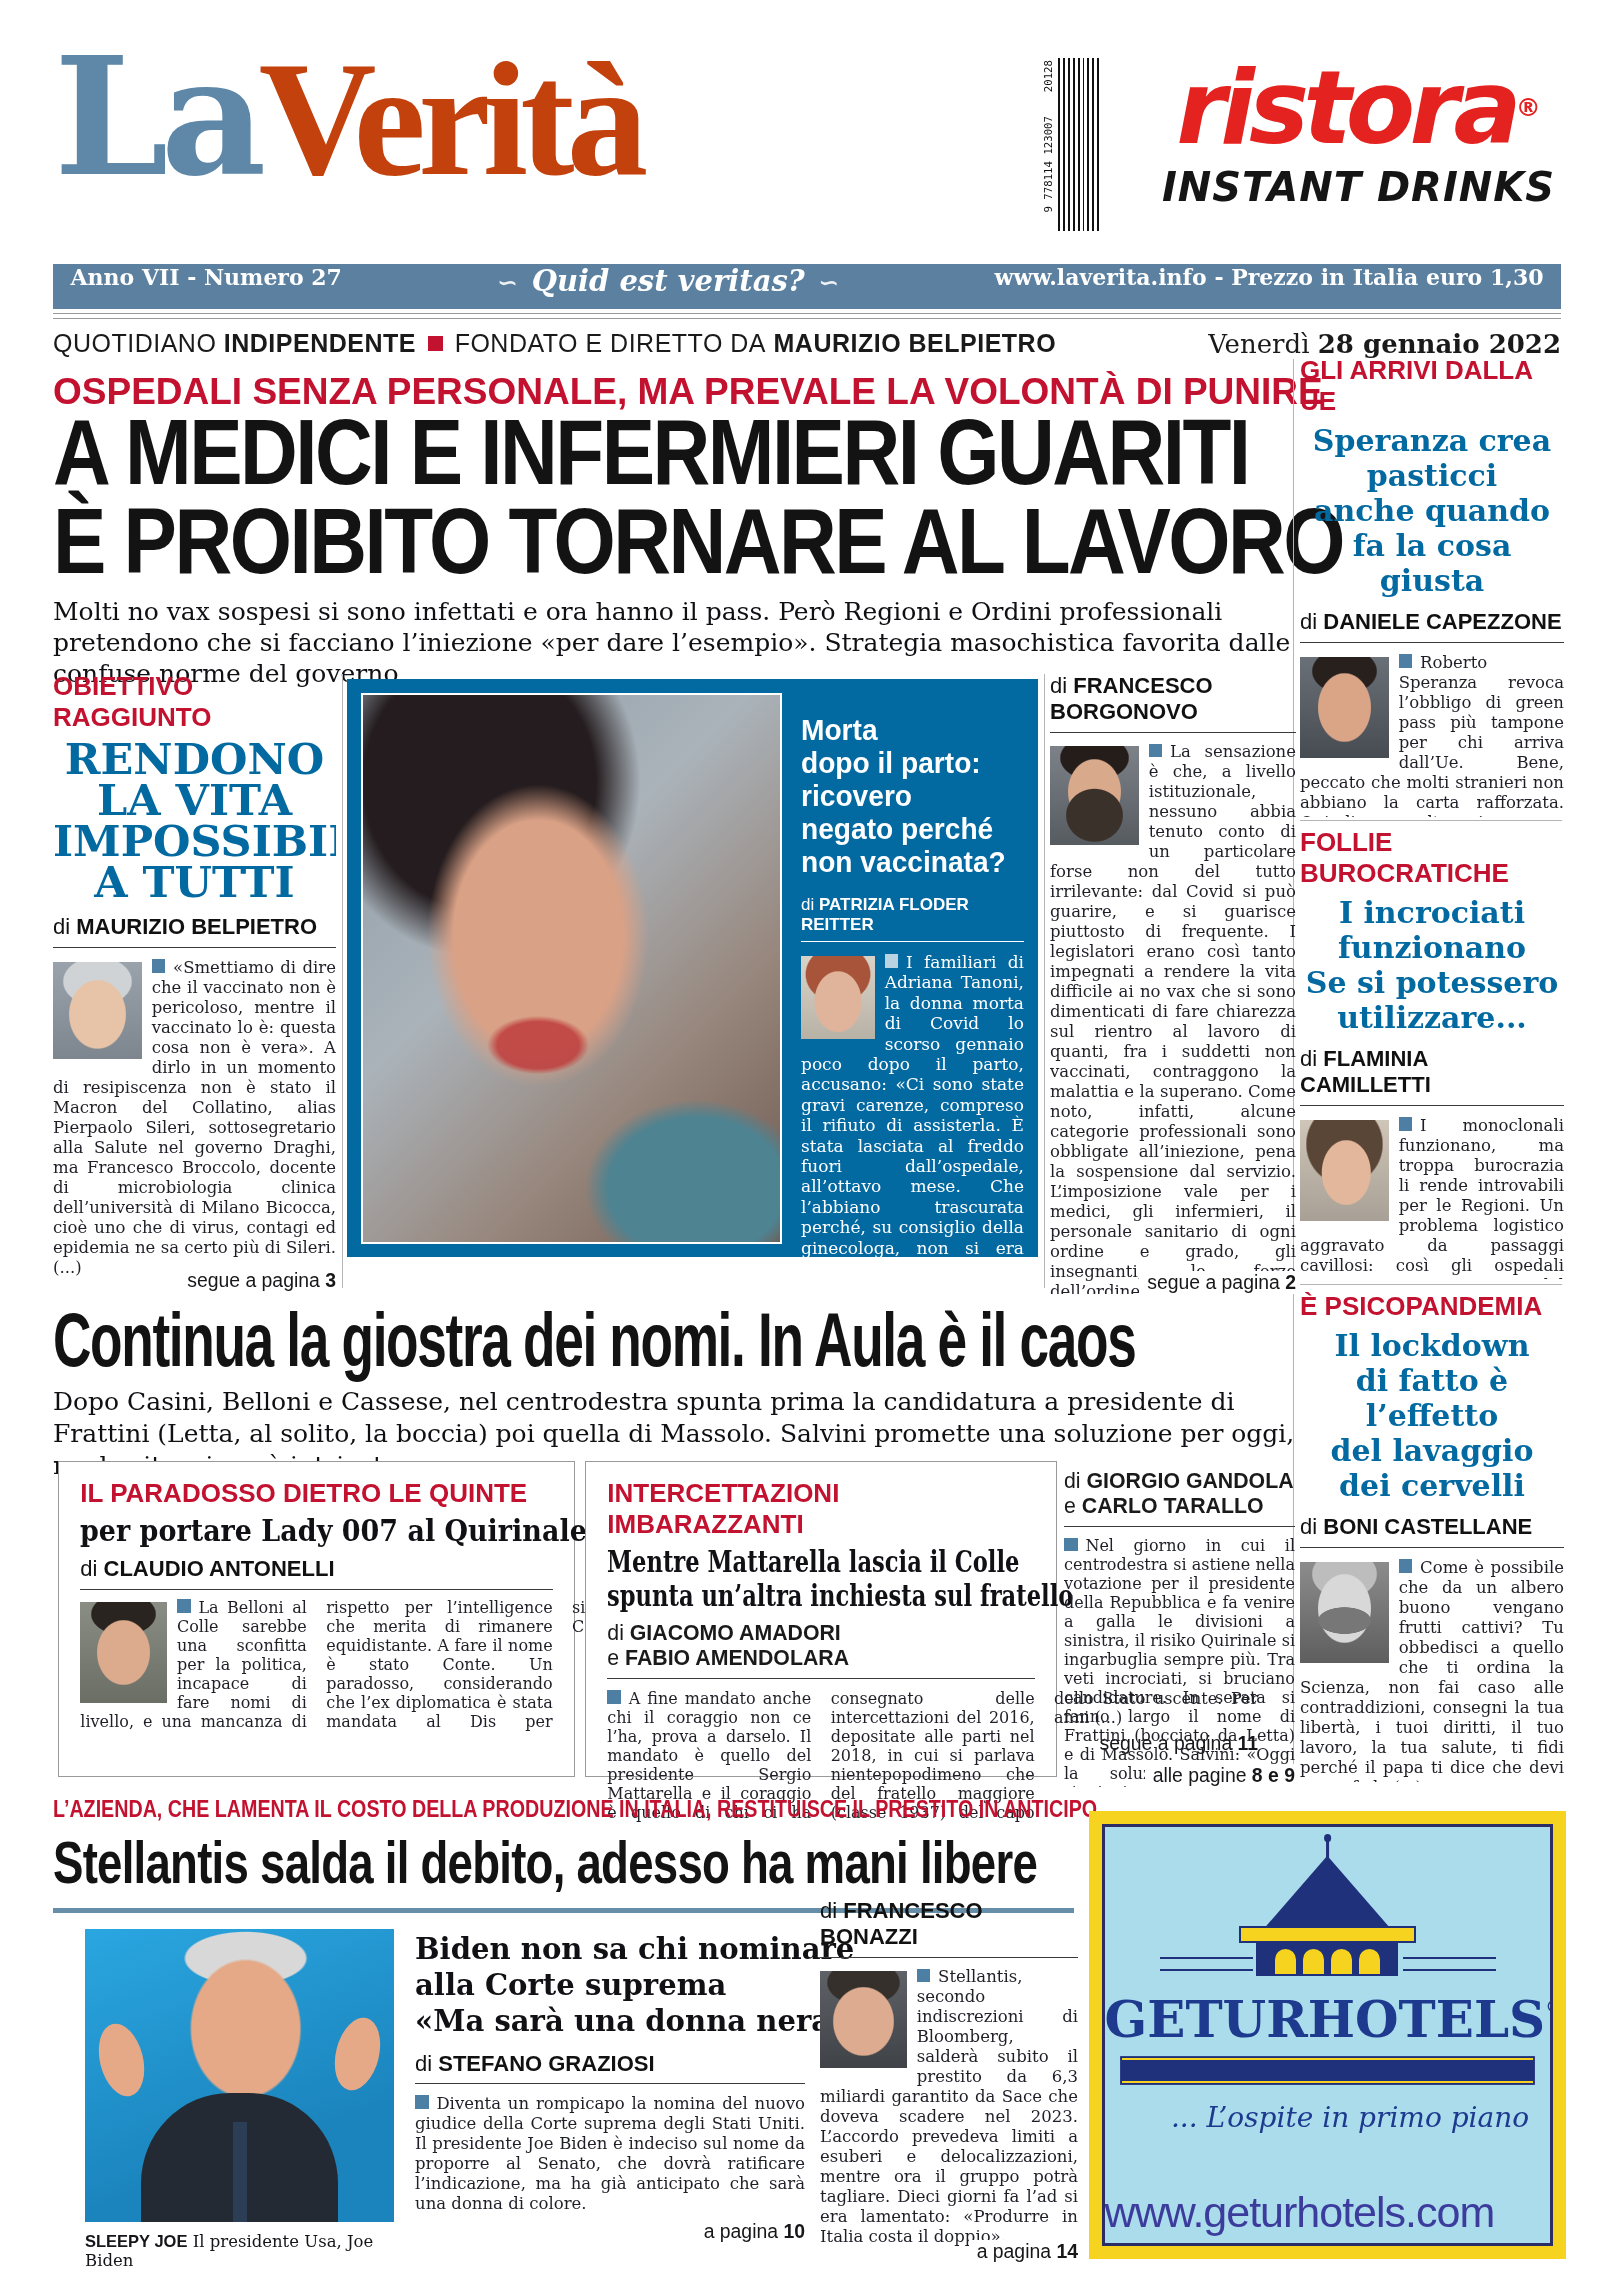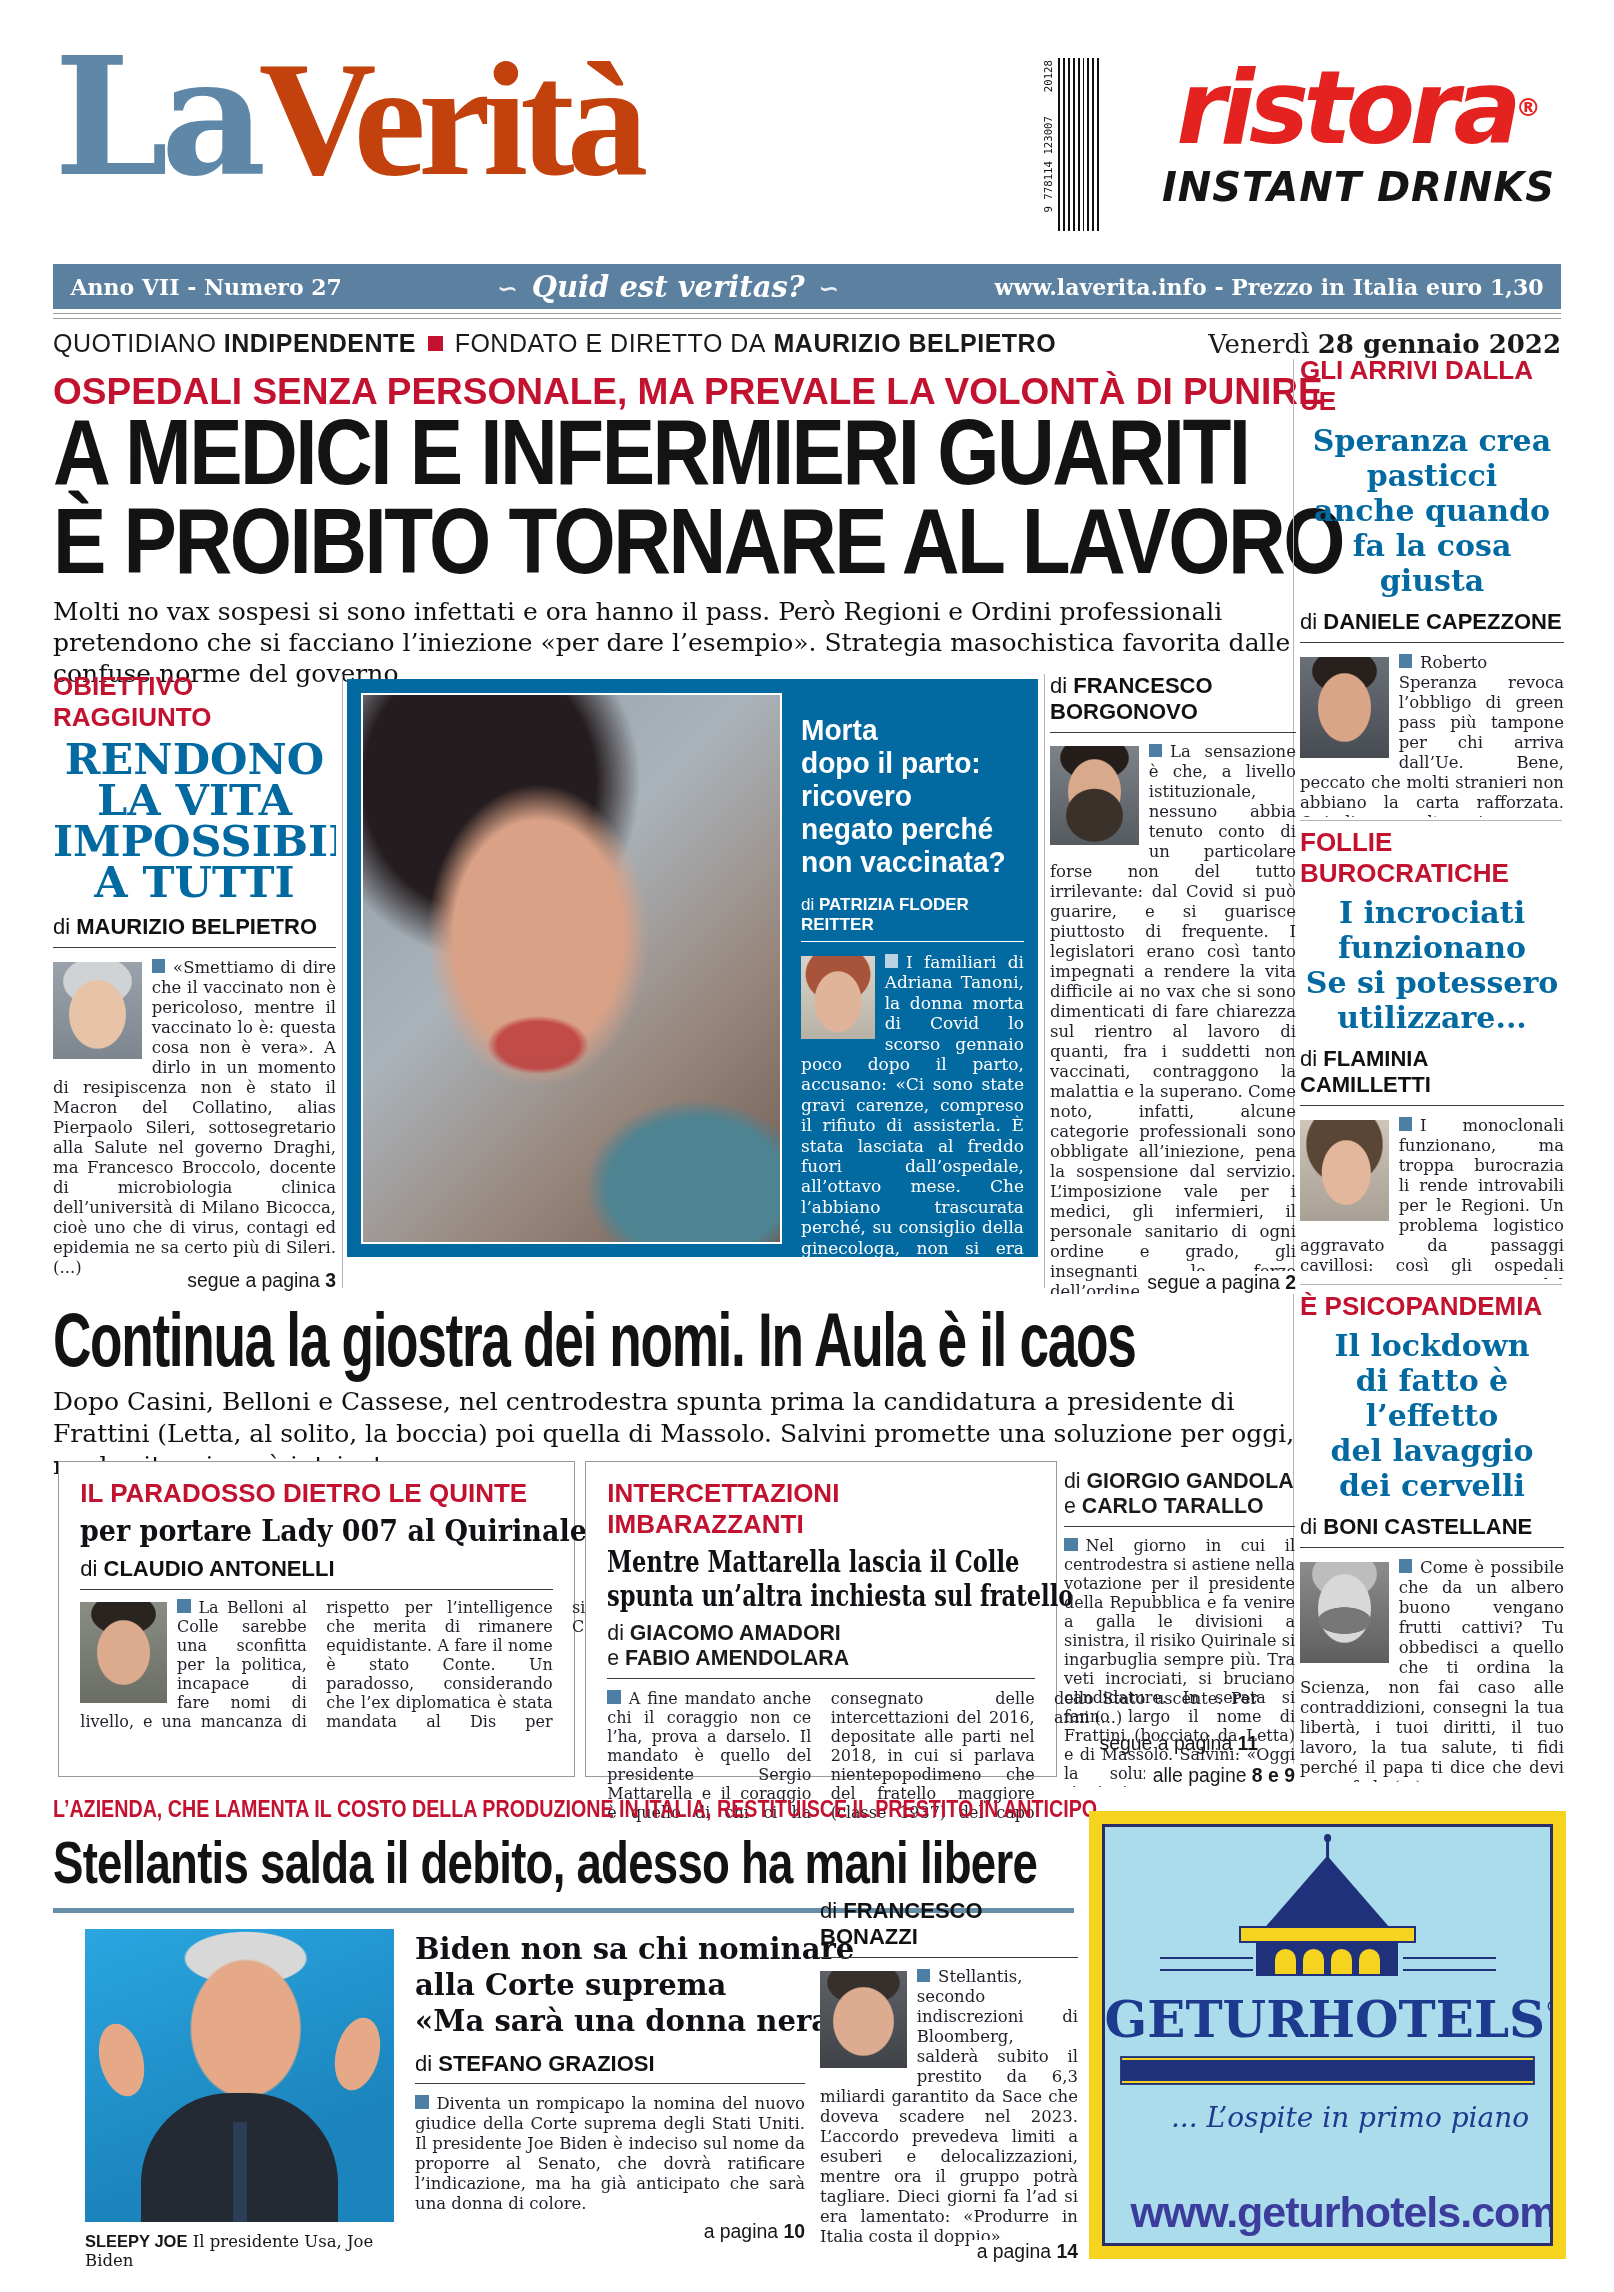--- a/index.html
+++ b/index.html
@@ -20,21 +20,21 @@
           writing-mode:vertical-rl;transform:rotate(180deg);left:-1.9px;}
   .bc-top{top:1.9px;} .bc-bot{top:58px;}
   .ristora{left:1153px;top:50px;width:411px;text-align:center;}
   .ri-brand{font-family:"DejaVu Sans",sans-serif;font-weight:800;font-style:italic;
             font-size:101px;line-height:115px;color:#e42320;letter-spacing:-5.8px;}
   .ri-reg{font-size:25px;vertical-align:27px;letter-spacing:0;}
   .ri-sub{font-family:"DejaVu Sans",sans-serif;font-weight:800;font-style:italic;
           font-size:40px;color:#151515;letter-spacing:1px;margin-top:-1.9px;}
 
   .band{left:53px;top:264px;width:1508px;height:45px;background:#5b80a0;color:#fff;
-        display:flex;align-items:center;padding:0 17.5px;box-sizing:border-box;}
+        display:flex;padding:0 17.5px;box-sizing:border-box;}
   .band .bl{font-family:"DejaVu Serif",serif;font-weight:700;font-size:22px;}
   .band .bc{flex:1;text-align:center;font-family:"DejaVu Serif",serif;font-style:italic;
             font-weight:700;font-size:29px;}
   .band .orn{font-style:normal;font-size:25px;margin:0 13.6px;opacity:.9;}
   .band .br{font-family:"DejaVu Serif",serif;font-weight:700;font-size:22px;}
   .hair2{left:53px;top:313px;width:1508px;height:3.9px;border-top:1px solid #9a9a9a;border-bottom:1px solid #9a9a9a;}
   .subband{left:53px;top:327px;width:1508px;height:33px;display:flex;justify-content:space-between;align-items:center;}
   .sb-left{font-size:25px;letter-spacing:0.5px;display:flex;align-items:center;}
   .sb-left .b{font-weight:800;}
   .redsq{display:inline-block;width:15.5px;height:15.5px;background:#c31230;margin:0 11.6px;}
@@ -188,22 +188,22 @@
   .t-ln{position:absolute;top:109px;width:93px;height:9.7px;
         border-top:2.9px solid #20317c;border-bottom:2.9px solid #20317c;}
   .t-ln.l{left:-95px;} .t-ln.r{right:-95px;}
   .ad-brand{position:absolute;left:0;top:163px;width:100%;text-align:center;
             font-family:"DejaVu Serif",serif;font-weight:700;font-size:50px;color:#1d3a8f;letter-spacing:0;}
   .ad-brand .reg{font-size:17.5px;vertical-align:25px;}
   .ad-bar{position:absolute;left:17.5px;top:231px;width:calc(100% - 35px);height:21.3px;background:#20317c;
           border-top:2.9px solid #f6d31f;border-bottom:2.9px solid #f6d31f;box-shadow:0 0 0 1.9px #20317c;}
   .ad-tag{position:absolute;right:21.3px;top:274px;font-family:"DejaVu Serif",serif;font-style:italic;
           font-size:28px;color:#1d3a8f;}
-  .ad-url{position:absolute;left:16px;top:361px;width:100%;text-align:center;
-          font-weight:700;font-size:43px;color:#3c3c9d;letter-spacing:-1px;}
+  .ad-url{position:absolute;left:0;top:361px;width:100%;
+          font-weight:400;font-size:43px;color:#3c3c9d;letter-spacing:-1px;}
 </style>
 </head>
 <body>
 
 <div class="page">
 
   <div class="abs logo">
     <span class="la">La</span><span class="ve">Verità</span>
   </div>
 

